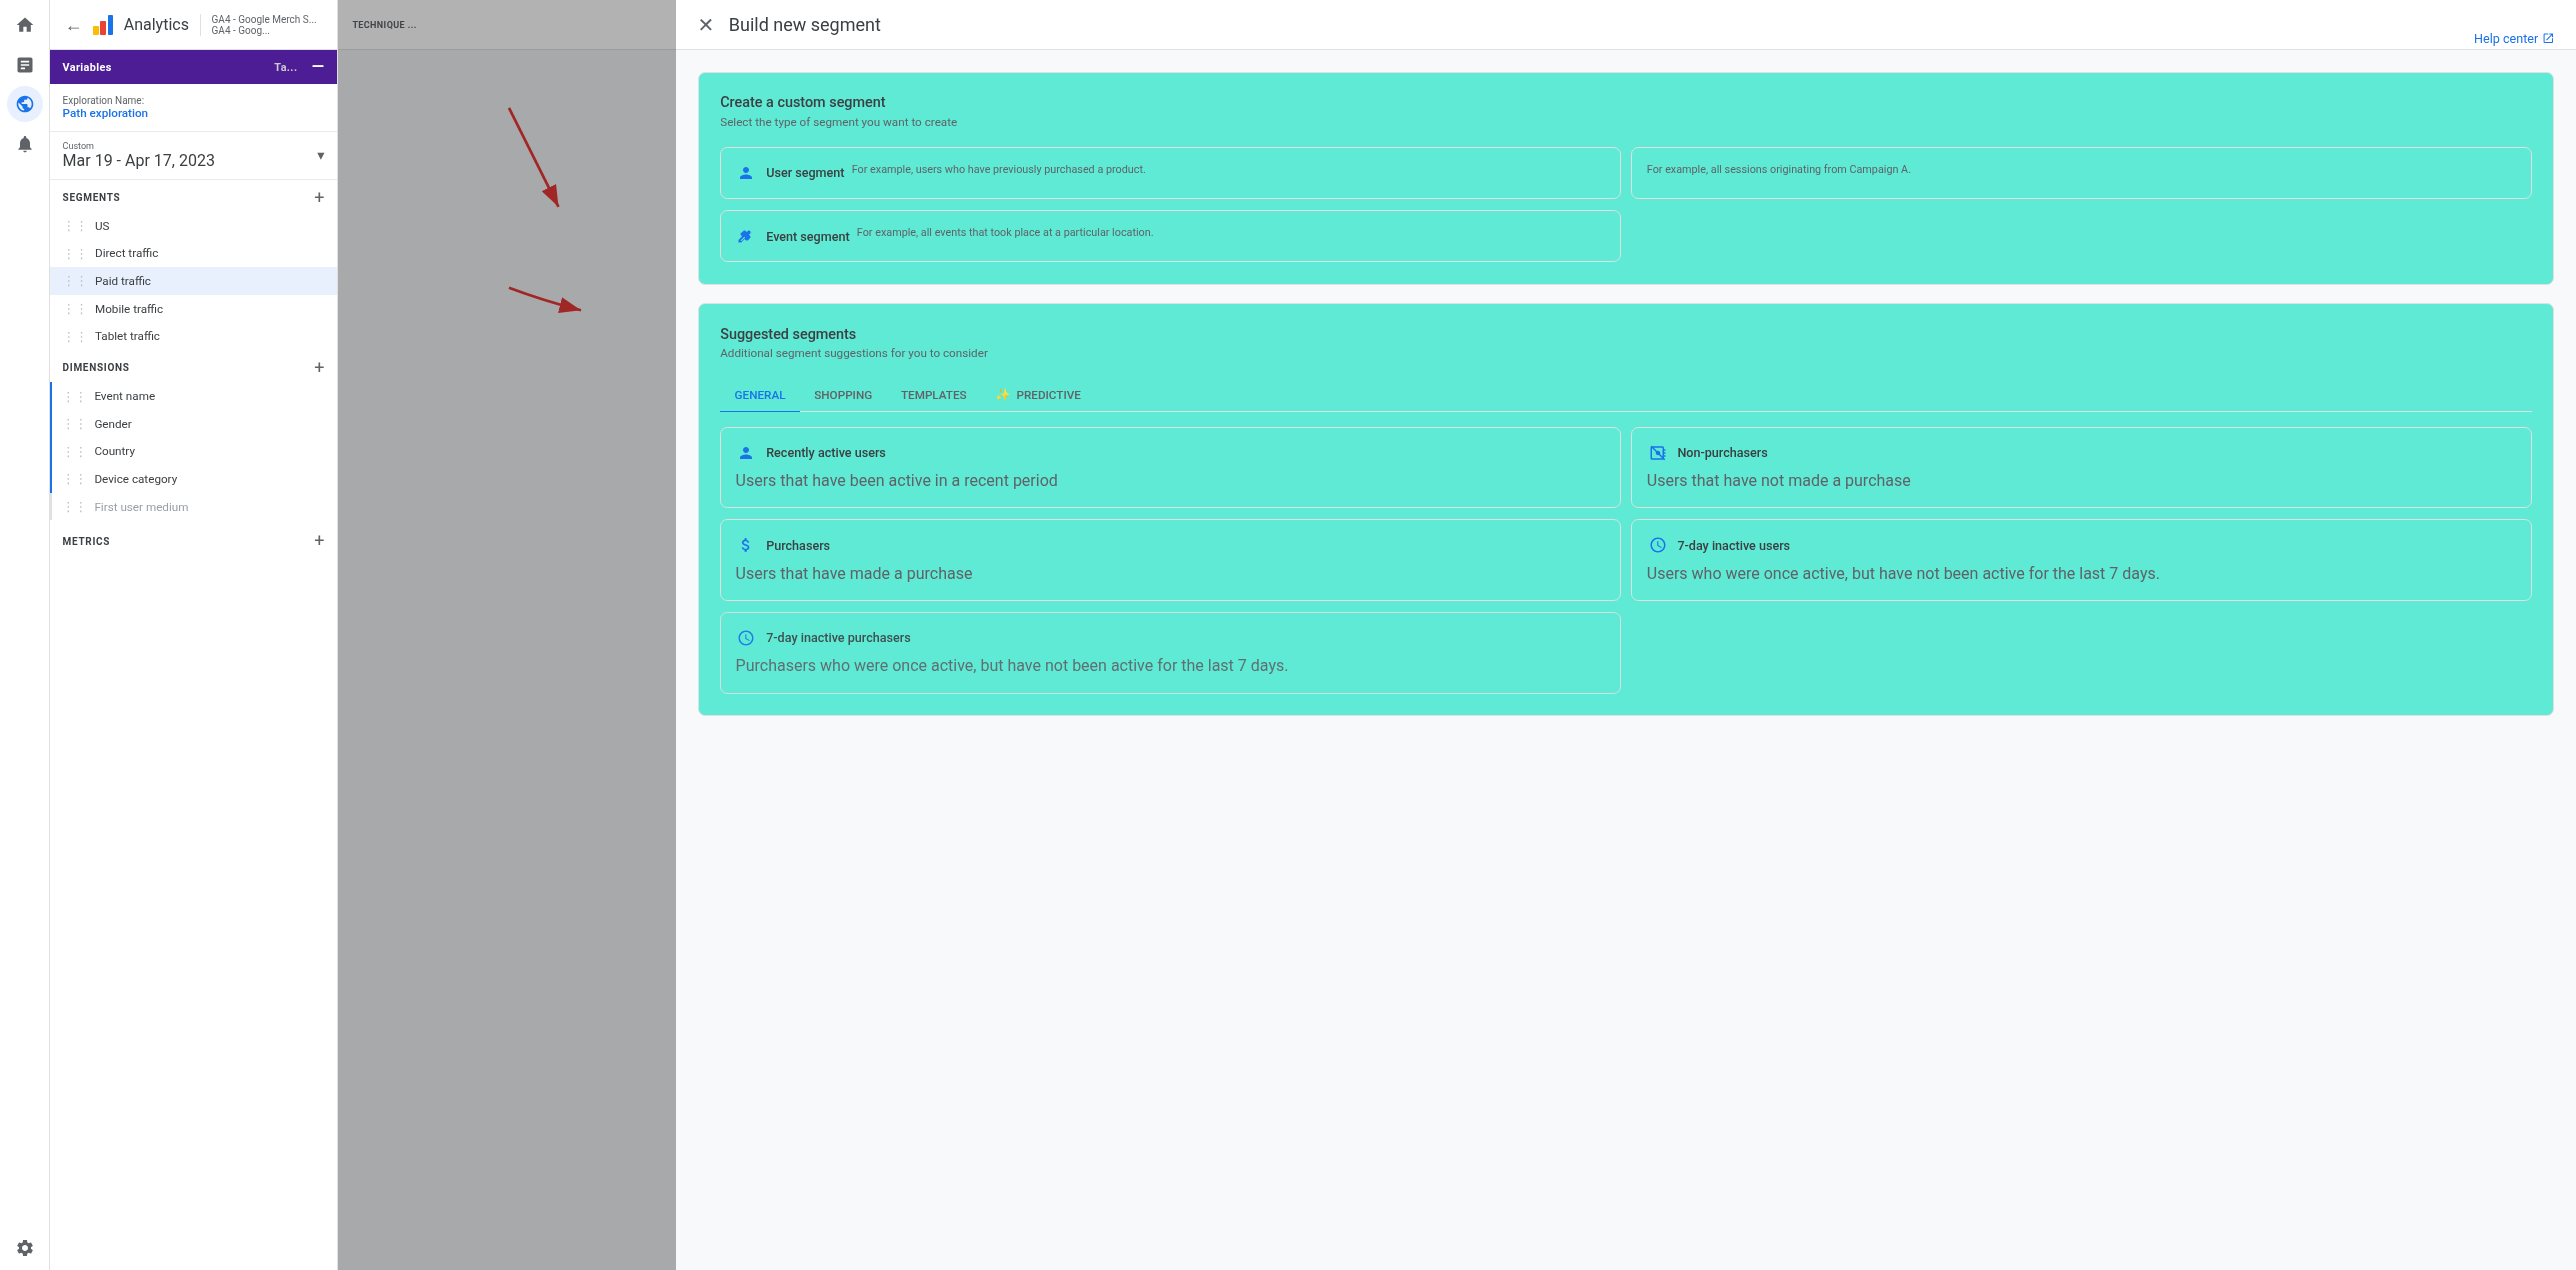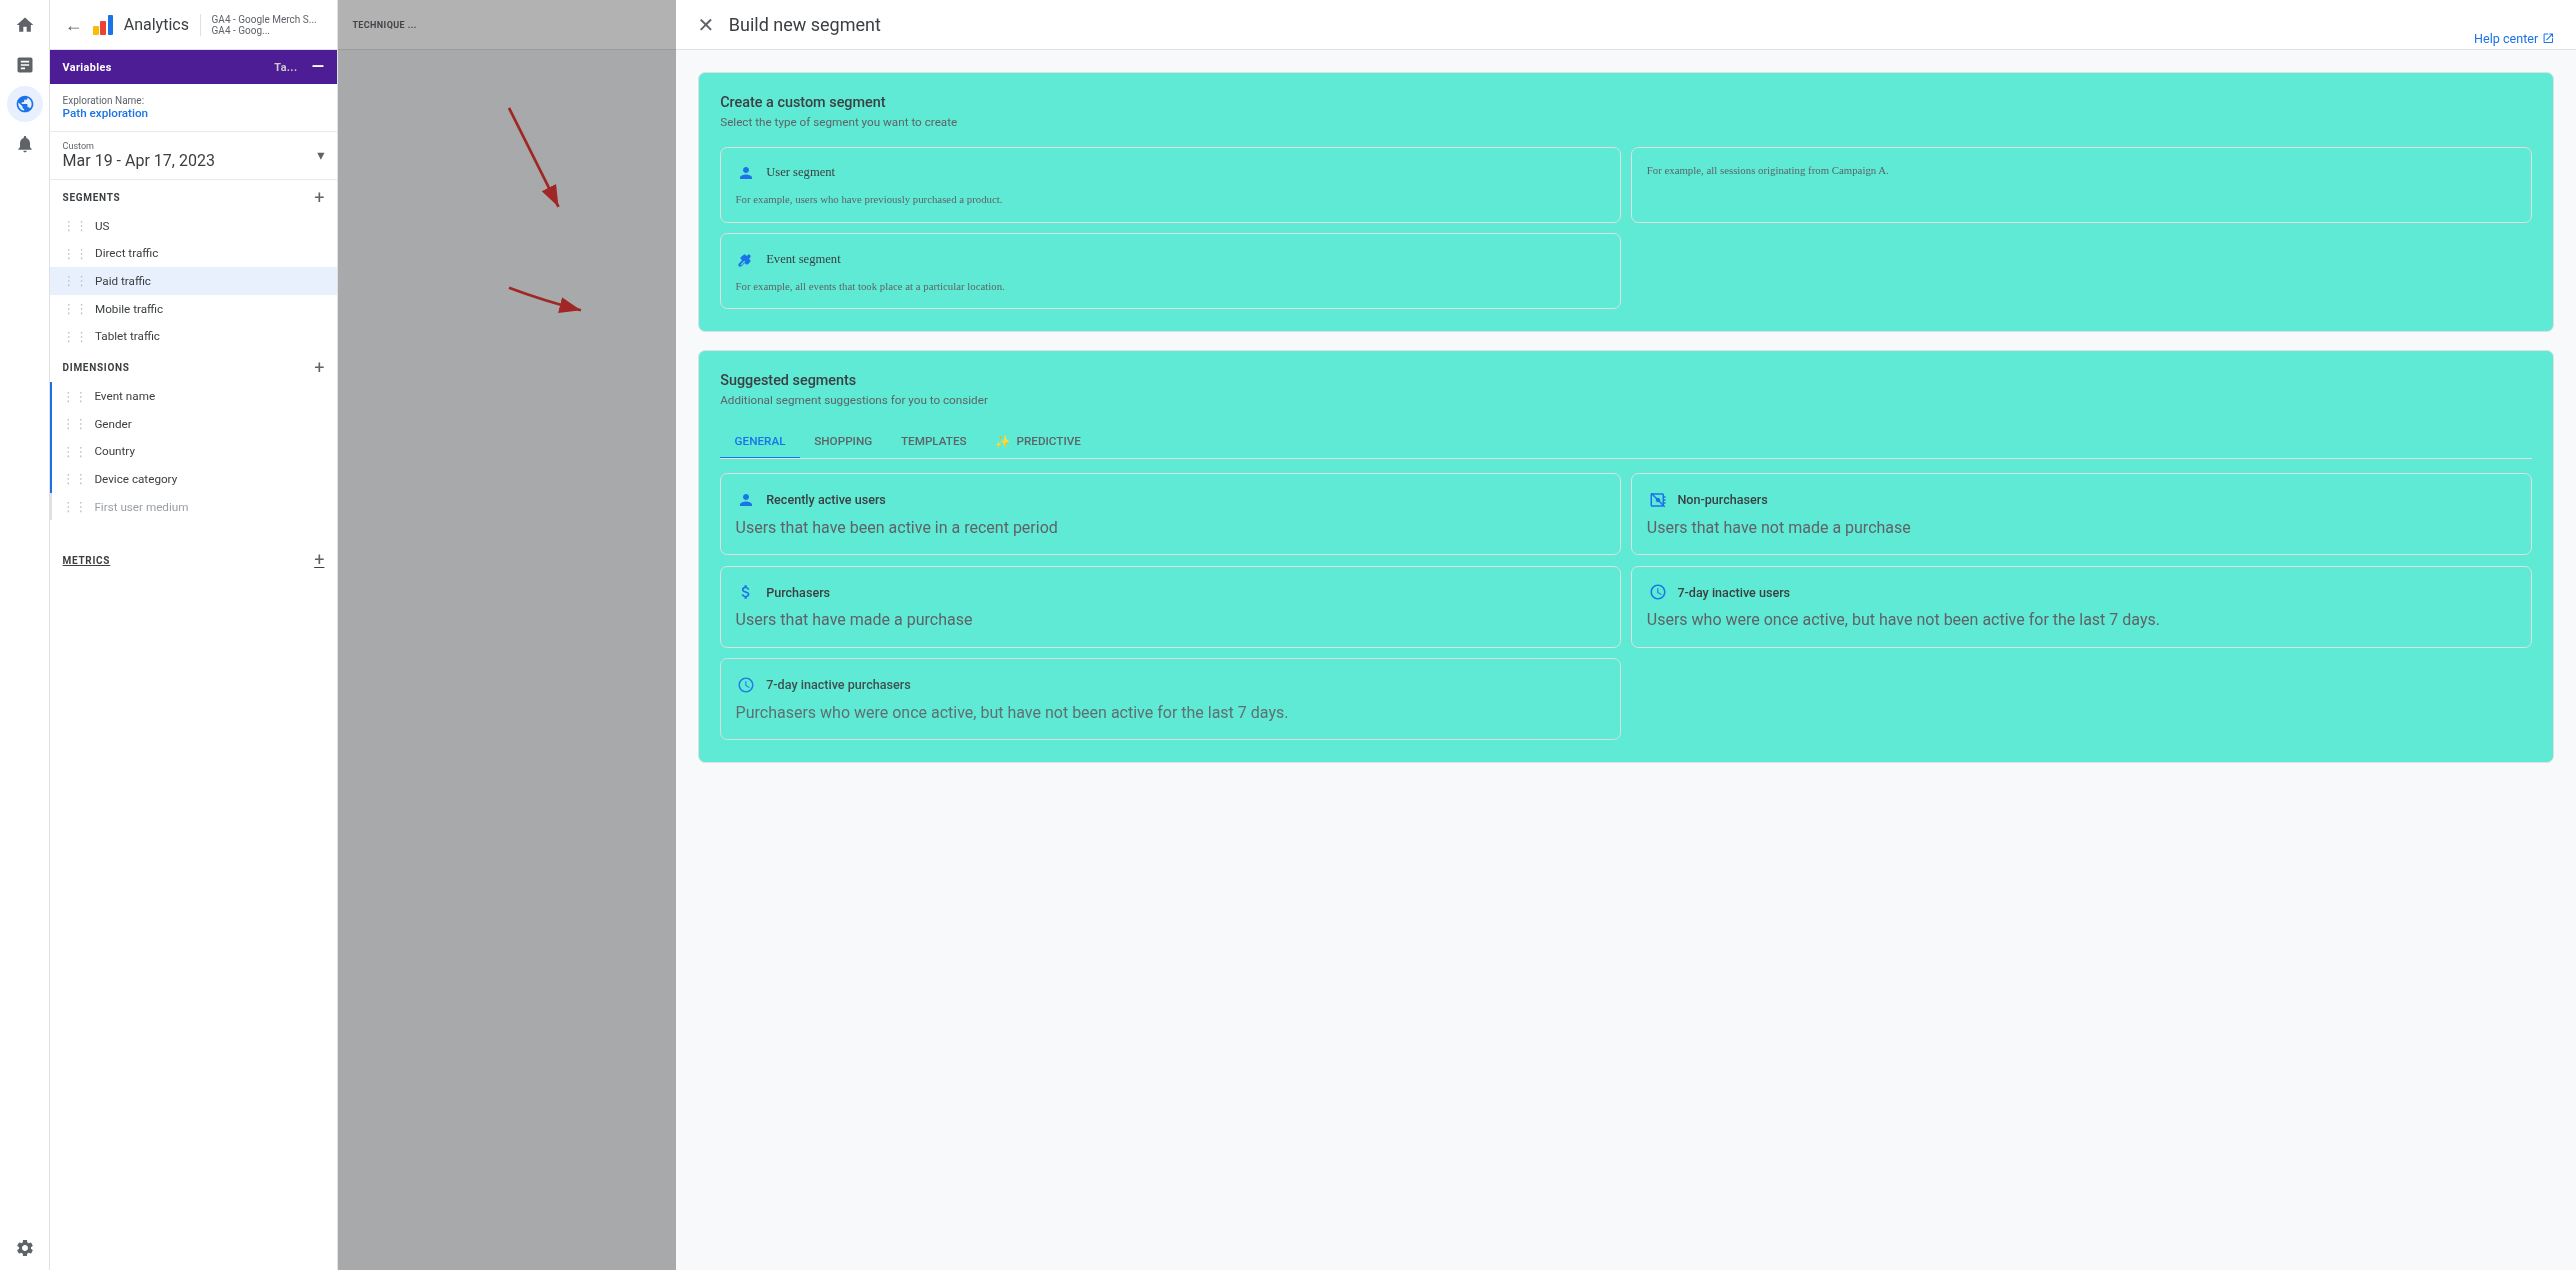--- a/index.html
+++ b/index.html
@@ -199,24 +199,22 @@
       display: grid;
       grid-template-columns: 1fr 1fr;
       gap: 10.8px;
     }
     .segment-type-item {
       border: 0.9px solid #e0e0e0;
       border-radius: 7.2px;
       padding: 14.4px;
       cursor: pointer;
       display: flex;
-      flex-direction: column;
       gap: 7.2px;
       transition: border-color 0.15s;
-      font-family: Liberation Serif, serif;
     }
     .segment-type-header { display: flex; align-items: center; gap: 9px; font-size: 12.6px; font-weight: 500; color: #3c4043; }
     .segment-type-desc { font-size: 10.8px; color: #5f6368; line-height: 1.5; }
     .type-icon { width: 21.6px; height: 21.6px; display: flex; align-items: center; justify-content: center; color: #1a73e8; flex-shrink: 0; }
     .type-icon svg { width: 18px; height: 18px; }
 
     
     .tabs-row {
       display: flex;
       align-items: center;
@@ -377,21 +375,21 @@
     <div class="dimension-item">
       <span class="drag-handle">⋮⋮</span>
       <span>Device category</span>
     </div>
     <div class="dimension-item dimmed">
       <span class="drag-handle">⋮⋮</span>
       <span>First user medium</span>
     </div>
   </div>
 
-  <div class="section-header" style="margin-top:22px;text-decoration:underline;">
+  <div class="section-header" style="margin-top:3px;">
     <span class="section-title">METRICS</span>
     <span class="add-btn">+</span>
   </div>
 
 </div>
 
 <div class="main-area" style="position:relative;">
 
   <div class="tab-panel-area">
     <span style="font-size:9px;font-weight:700;letter-spacing:0.4px;color:#5f6368;">TECHNIQUE ...</span>

